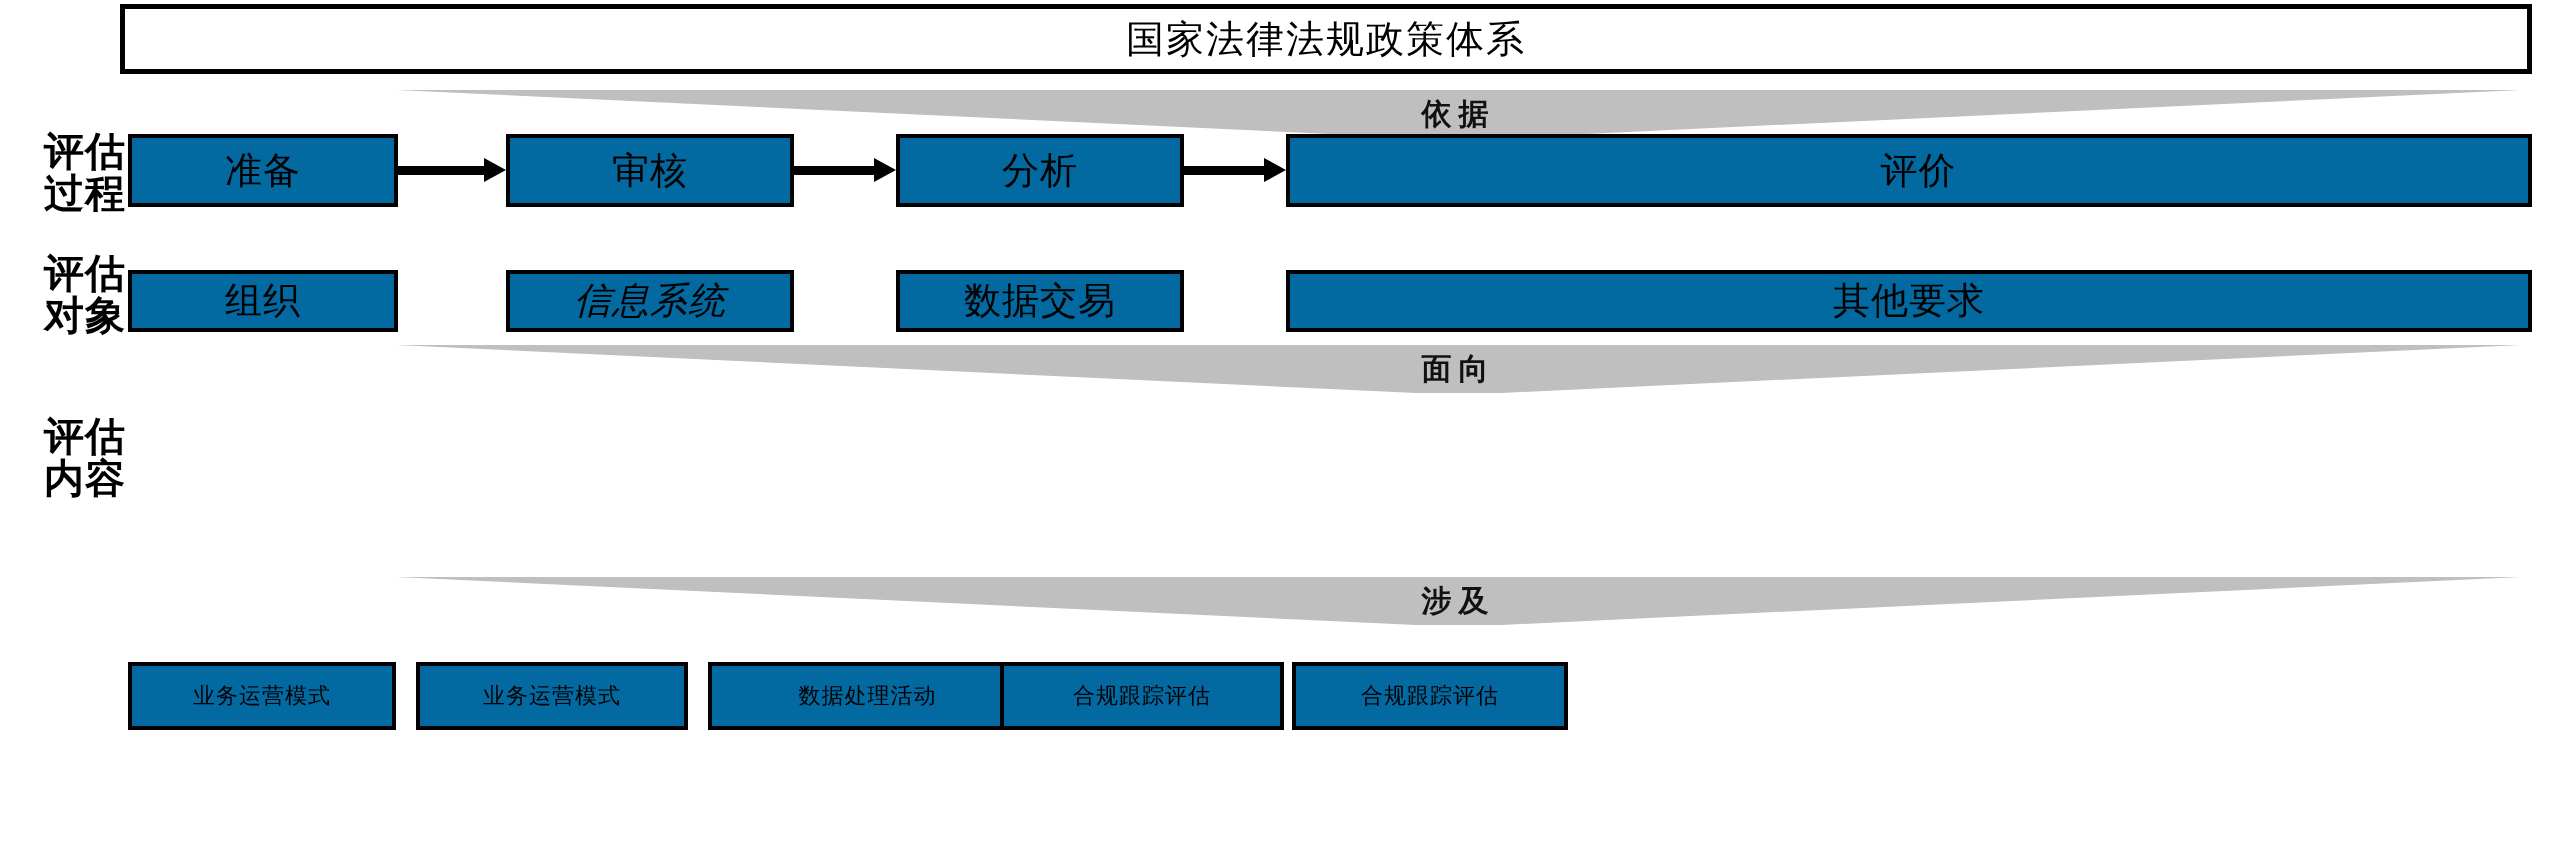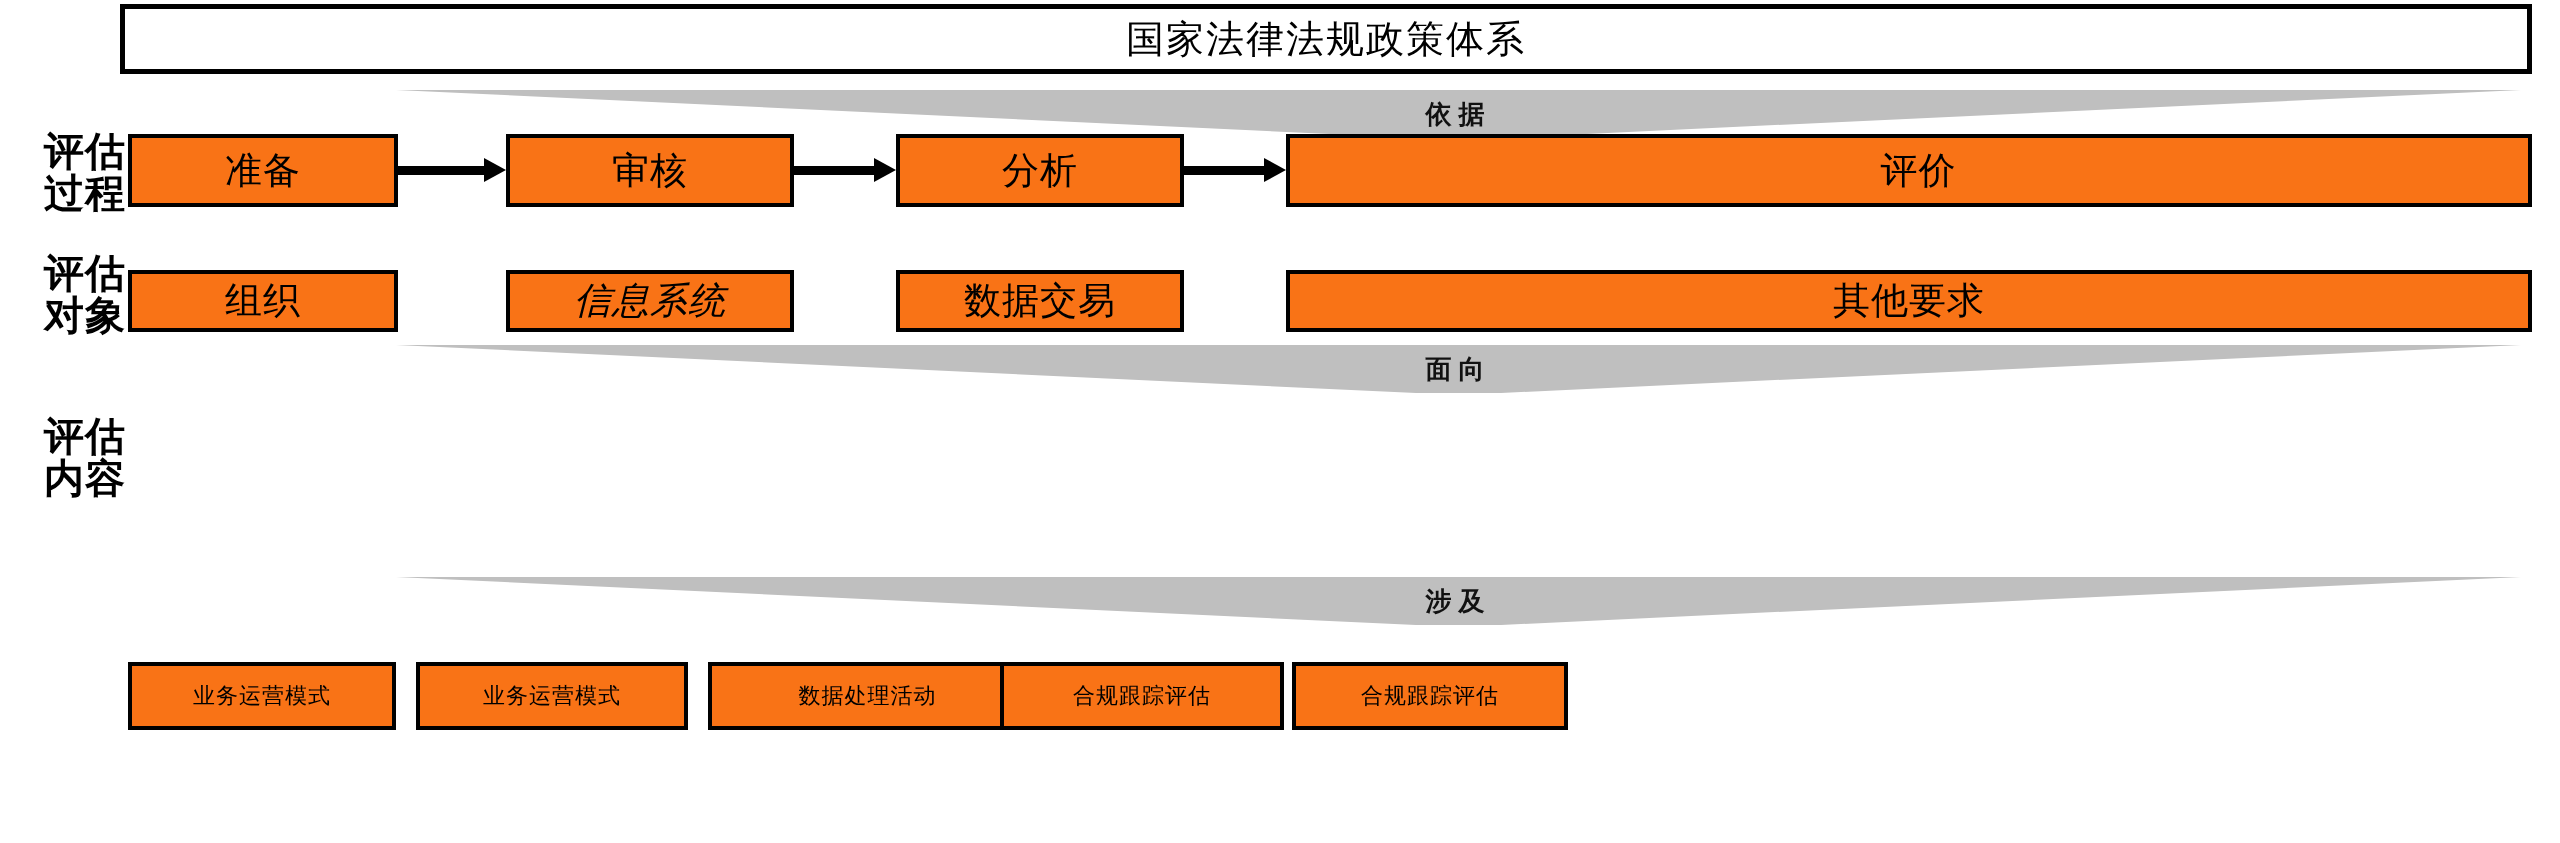--- a/index.html
+++ b/index.html
@@ -71,21 +71,21 @@
     inset: 0;
     background: #bfbfbf;
   }
   .band .caption {
     position: absolute;
     left: 0; right: 0;
     top: 50%;
     transform: translateY(-50%);
     text-align: center;
     font-family: "Liberation Serif", "DejaVu Serif", serif;
-    font-size: 26px;
+    font-size: 30px;
     font-weight: bold;
     letter-spacing: 7px;
     color: #111111;
     white-space: nowrap;
   }
   
   #band-basis  { top: 90px; }
   #band-basis .shape {
     clip-path: polygon(0% 0%, 100% 0%, 52% 100%, 48% 100%);
   }
@@ -95,21 +95,21 @@
   }
   #band-involve { top: 577px; }
   #band-involve .shape {
     clip-path: polygon(0% 0%, 100% 0%, 52% 100%, 48% 100%);
   }
 
   
   .node {
     position: absolute;
     border: 4px solid #000000;
-    background: #f97316;
+    background: #0369a1;
     box-sizing: border-box;
     display: flex;
     align-items: center;
     justify-content: center;
     font-size: 37px;
     letter-spacing: 1px;
     color: #000000;
     white-space: nowrap;
   }
 

